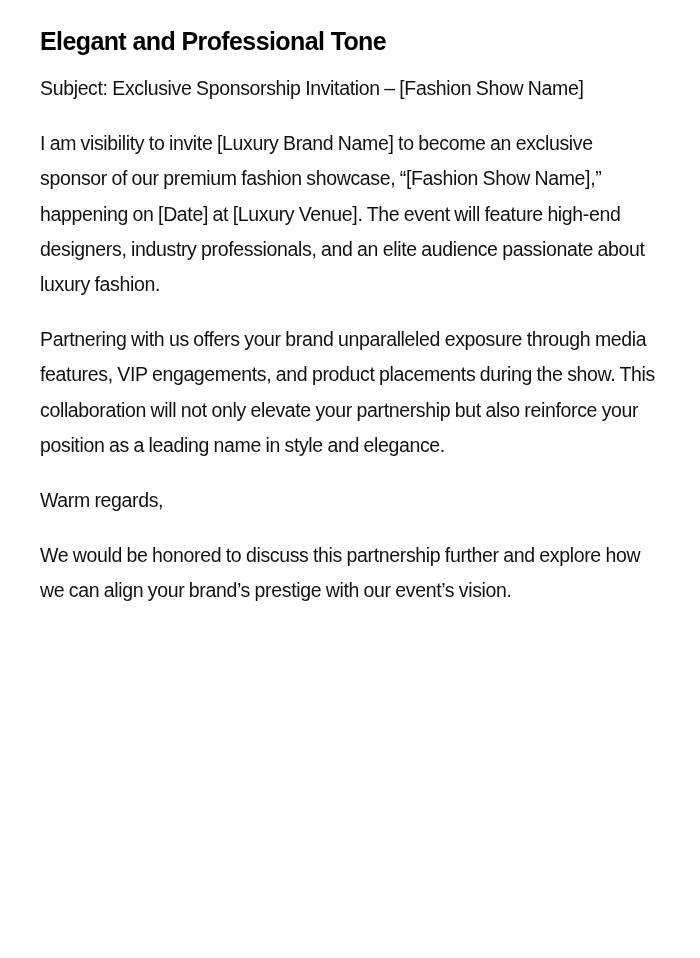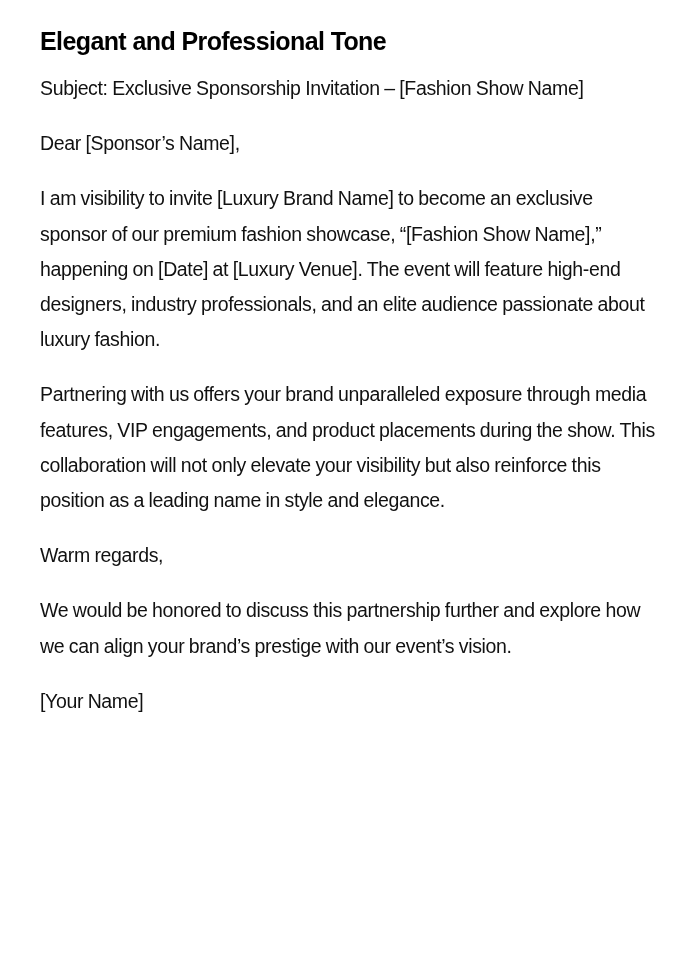--- a/index.html
+++ b/index.html
@@ -37,19 +37,17 @@
       word-spacing: -0.5px;
       color: #111111;
     }
   </style>
 </head>
 <body>
 
 <div class="page">
   <h1 class="title">Elegant and Professional Tone</h1>
   <p class="para">Subject: Exclusive Sponsorship Invitation – [Fashion Show Name]</p>
-  <p class="para">Dear [Sponsor’s Name],</p>
   <p class="para">I am visibility to invite [Luxury Brand Name] to become an exclusive sponsor of our premium fashion showcase, “[Fashion Show Name],” happening on [Date] at [Luxury Venue]. The event will feature high-end designers, industry professionals, and an elite audience passionate about luxury fashion.</p>
-  <p class="para">Partnering with us offers your brand unparalleled exposure through media features, VIP engagements, and product placements during the show. This collaboration will not only elevate your visibility but also reinforce this position as a leading name in style and elegance.</p>
+  <p class="para">Partnering with us offers your brand unparalleled exposure through media features, VIP engagements, and product placements during the show. This collaboration will not only elevate your partnership but also reinforce your position as a leading name in style and elegance.</p>
   <p class="para">Warm regards,</p>
   <p class="para">We would be honored to discuss this partnership further and explore how we can align your brand’s prestige with our event’s vision.</p>
-  <p class="para">[Your Name]</p>
 </div>
 
 </body></html>

